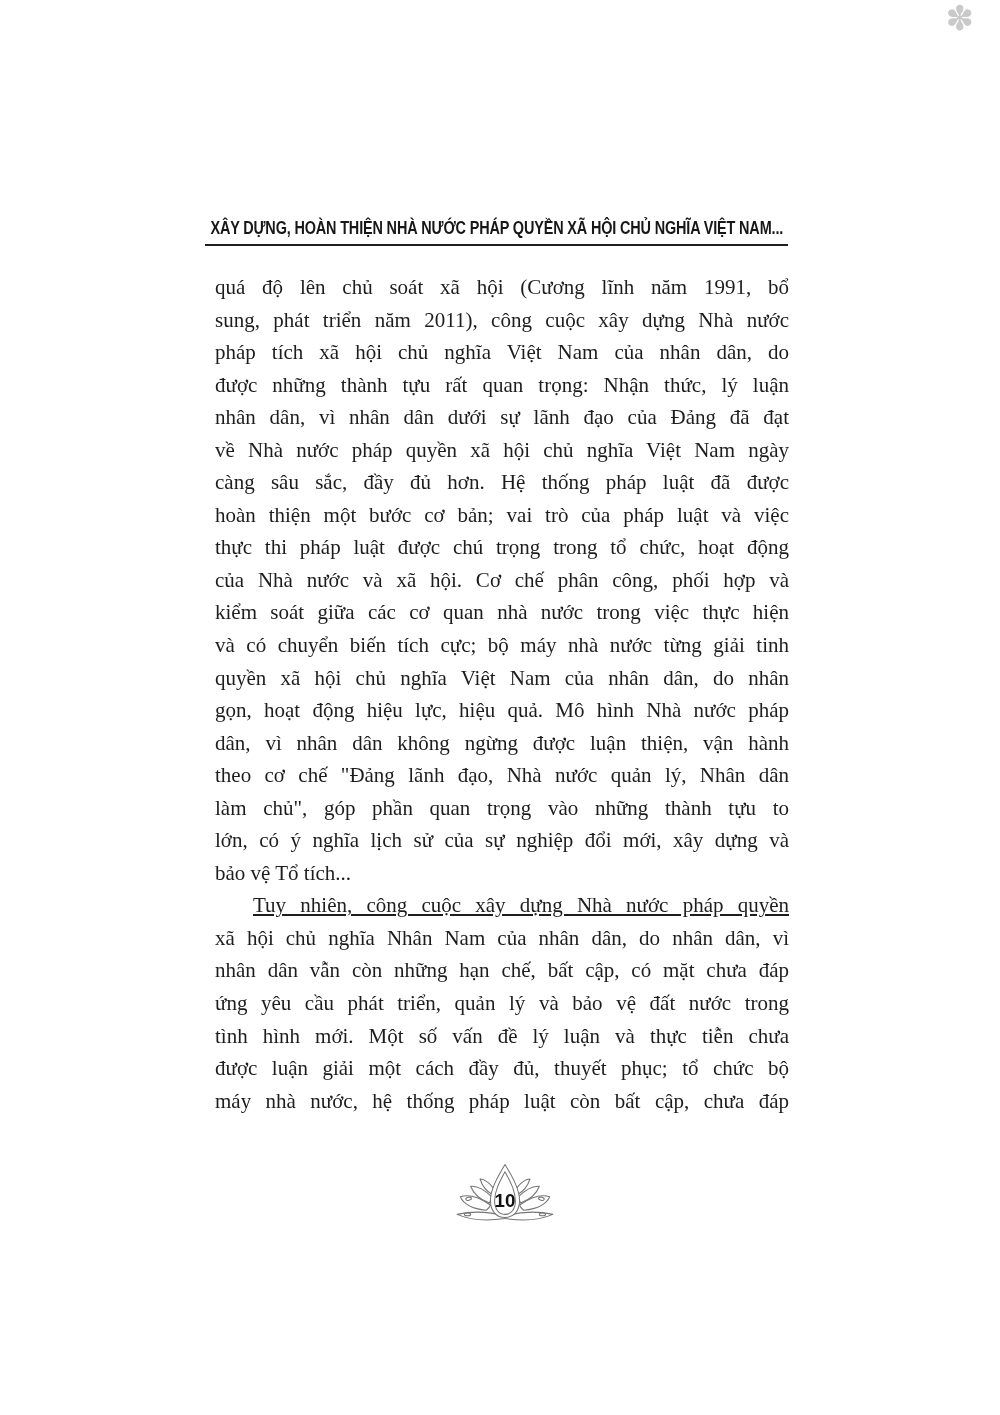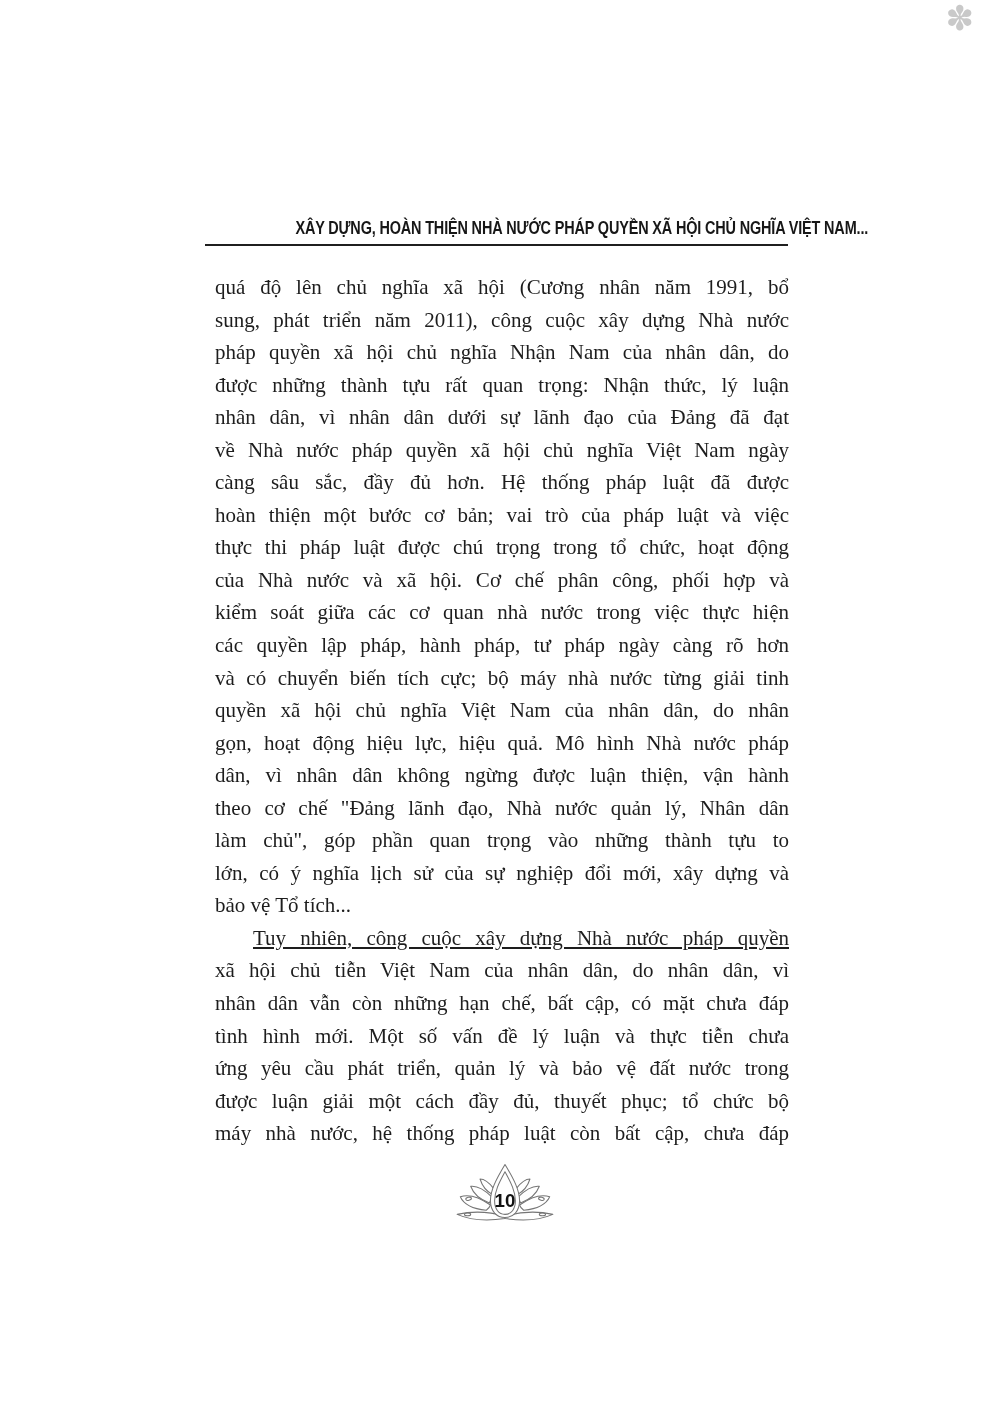--- a/index.html
+++ b/index.html
@@ -17,21 +17,21 @@
     top:2px;right:26px;
     font-size:34px;line-height:1;
     color:#c9c9c9;
     user-select:none;
   }
   .running-head{
     position:absolute;
     left:205px;top:217px;width:583px;
     border-bottom:2.5px solid #1f1f1f;
     padding-bottom:5px;
-    display:flex;justify-content:flex-start;
+    display:flex;justify-content:center;
   }
   .running-head .header-text{
     display:inline-block;
     font-family:"Liberation Sans","DejaVu Sans",sans-serif;
     font-weight:700;
     font-size:19px;
     letter-spacing:-0.2px;
     white-space:nowrap;
     transform:scaleX(0.76);
     transform-origin:center;
@@ -63,45 +63,44 @@
 
 <div class="page">
 
   <div class="corner-flower" style="color: rgb(201, 201, 201);">✽</div>
 
   <div class="running-head">
     <span class="header-text">XÂY DỰNG, HOÀN THIỆN NHÀ NƯỚC PHÁP QUYỀN XÃ HỘI CHỦ NGHĨA VIỆT NAM...</span>
   </div>
 
   <div class="body-text">
-      <div class="line">quá độ lên chủ nghĩa xã hội (Cương nhân năm 1991, bổ</div>
+      <div class="line">quá độ lên chủ soát xã hội (Cương lĩnh năm 1991, bổ</div>
       <div class="line">sung, phát triển năm 2011), công cuộc xây dựng Nhà nước</div>
-      <div class="line">pháp quyền xã hội chủ nghĩa Nhận Nam của nhân dân, do</div>
+      <div class="line">pháp tích xã hội chủ nghĩa Việt Nam của nhân dân, do</div>
       <div class="line">được những thành tựu rất quan trọng: Nhận thức, lý luận</div>
       <div class="line">nhân dân, vì nhân dân dưới sự lãnh đạo của Đảng đã đạt</div>
       <div class="line">về Nhà nước pháp quyền xã hội chủ nghĩa Việt Nam ngày</div>
       <div class="line">càng sâu sắc, đầy đủ hơn. Hệ thống pháp luật đã được</div>
       <div class="line">hoàn thiện một bước cơ bản; vai trò của pháp luật và việc</div>
       <div class="line">thực thi pháp luật được chú trọng trong tổ chức, hoạt động</div>
       <div class="line">của Nhà nước và xã hội. Cơ chế phân công, phối hợp và</div>
       <div class="line">kiểm soát giữa các cơ quan nhà nước trong việc thực hiện</div>
-      <div class="line">các quyền lập pháp, hành pháp, tư pháp ngày càng rõ hơn</div>
       <div class="line">và có chuyển biến tích cực; bộ máy nhà nước từng giải tinh</div>
       <div class="line">quyền xã hội chủ nghĩa Việt Nam của nhân dân, do nhân</div>
       <div class="line">gọn, hoạt động hiệu lực, hiệu quả. Mô hình Nhà nước pháp</div>
       <div class="line">dân, vì nhân dân không ngừng được luận thiện, vận hành</div>
       <div class="line">theo cơ chế "Đảng lãnh đạo, Nhà nước quản lý, Nhân dân</div>
       <div class="line">làm chủ", góp phần quan trọng vào những thành tựu to</div>
       <div class="line">lớn, có ý nghĩa lịch sử của sự nghiệp đổi mới, xây dựng và</div>
       <div class="line last-left">bảo vệ Tổ tích...</div>
       <div class="line" style="text-indent: 38px; text-decoration: underline;">Tuy nhiên, công cuộc xây dựng Nhà nước pháp quyền</div>
-      <div class="line">xã hội chủ tiễn Việt Nam của nhân dân, do nhân dân, vì</div>
+      <div class="line">xã hội chủ nghĩa Nhân Nam của nhân dân, do nhân dân, vì</div>
       <div class="line">nhân dân vẫn còn những hạn chế, bất cập, có mặt chưa đáp</div>
+      <div class="line">ứng yêu cầu phát triển, quản lý và bảo vệ đất nước trong</div>
       <div class="line">tình hình mới. Một số vấn đề lý luận và thực tiễn chưa</div>
-      <div class="line">ứng yêu cầu phát triển, quản lý và bảo vệ đất nước trong</div>
       <div class="line">được luận giải một cách đầy đủ, thuyết phục; tổ chức bộ</div>
       <div class="line">máy nhà nước, hệ thống pháp luật còn bất cập, chưa đáp</div>
     </div>
 
   <div class="footer-lotus">
     <svg viewBox="0 0 200 120">
       <g fill="#ffffff" stroke="#757575" stroke-width="2" stroke-linejoin="round">
 
         <path d="M100 107 Q 52 94 8 104 Q 44 120 100 112 Z"></path>
         <path d="M100 107 Q 148 94 192 104 Q 156 120 100 112 Z"></path>

